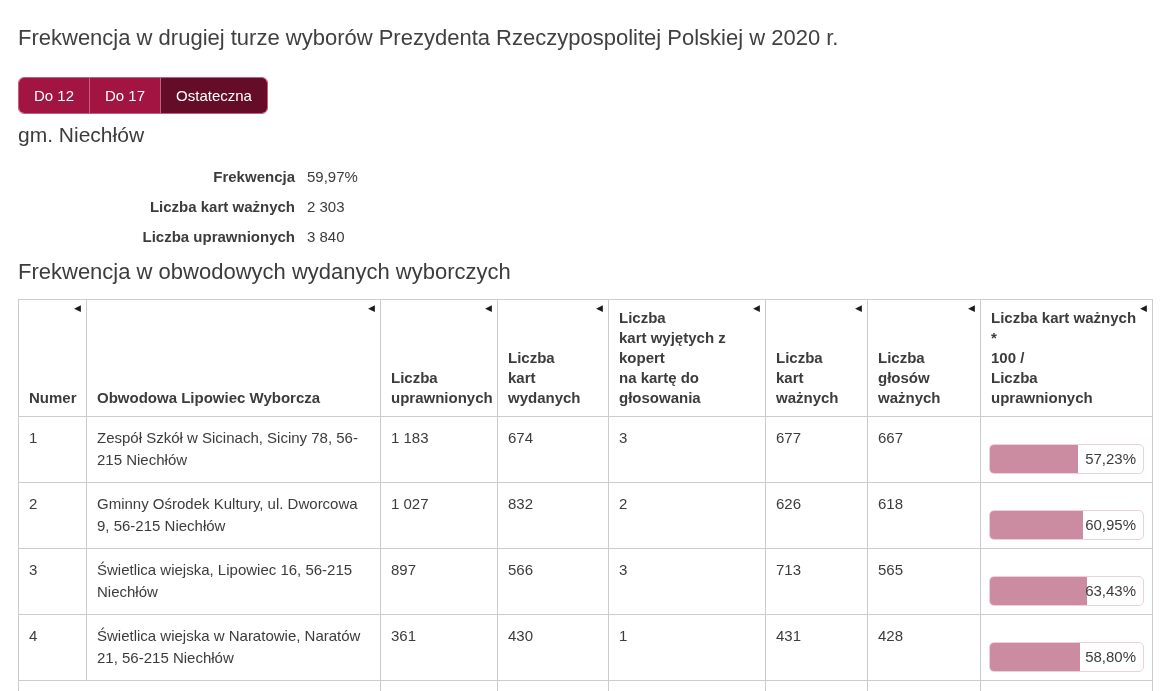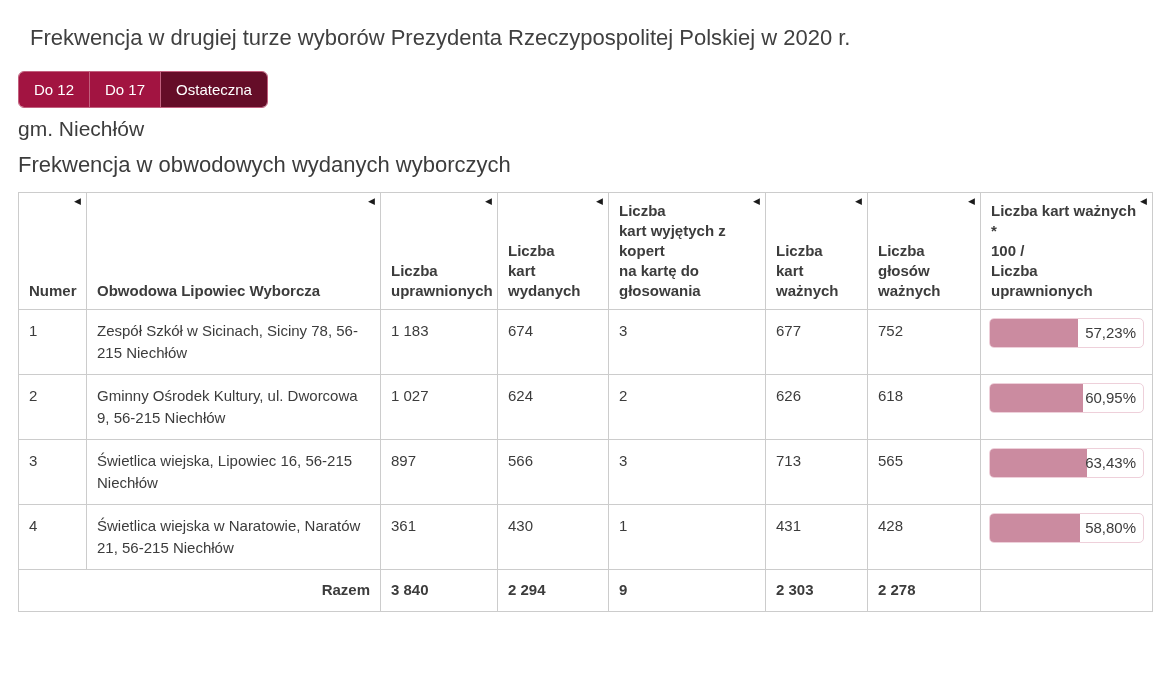--- a/index.html
+++ b/index.html
@@ -6,25 +6,25 @@
   body {
     width: 1170px; height: 691px;
     background: #ffffff;
     font-family: "Liberation Sans", "DejaVu Sans", sans-serif;
     color: #3c3c3c;
   }
   .container { padding: 0 18px; }
 
   .page-title {
     font-size: 22px; font-weight: 400; color: #404040;
-    margin: 24px 12px 0; line-height: 28px;
+    margin: 24px 0 0; line-height: 28px;
   }
 
   .tabs {
-    display: inline-flex; margin-top: 19px;
+    display: inline-flex; margin-top: 25px;
     border: 1px solid var(--tab-border); border-radius: 6px;
     overflow: hidden;
   }
   .tab {
     background: var(--tab-bg); color: #ffffff;
     font-family: inherit; font-size: 15px; line-height: 15px;
     padding: 10px 15px; border: none; cursor: pointer;
     border-left: 1px solid var(--tab-border);
   }
   .tab:first-child { border-left: none; }
@@ -58,21 +58,21 @@
     vertical-align: top; padding: 10px 10px;
     font-size: 15px; line-height: 22px;
   }
   .turnout tbody tr { height: 57px; }
   .turnout td.num { text-align: left; }
   .turnout td.pct { padding: 8px 8px; }
 
   .bar-wrap {
     position: relative; height: 28px;
     border: 1px solid var(--bar-border); border-radius: 5px;
-    background: #fff; overflow: hidden;
+    background: #fff; overflow: hidden; margin-top: 19px;
   }
   .bar-fill {
     position: absolute; left: 0; top: 0; bottom: 0;
     background: var(--bar-fill);
   }
   .bar-label {
     position: absolute; right: 7px; top: 0;
     line-height: 28px; font-size: 15px; color: #3c3c3c;
   }
 
@@ -88,20 +88,34 @@
   <h1 class="page-title">Frekwencja w drugiej turze wyborów Prezydenta Rzeczypospolitej Polskiej w 2020 r.</h1>
 
   <div class="tabs">
     <button class="tab">Do 12</button>
     <button class="tab">Do 17</button>
     <button class="tab active">Ostateczna</button>
   </div>
 
   <h2 class="region-title">gm. Niechłów</h2>
 
+  <div class="summary">
+    <div class="summary-row">
+      <div class="summary-label">Frekwencja</div>
+      <div class="summary-value">59,97%</div>
+    </div>
+    <div class="summary-row">
+      <div class="summary-label">Liczba kart ważnych</div>
+      <div class="summary-value">2 303</div>
+    </div>
+    <div class="summary-row">
+      <div class="summary-label">Liczba uprawnionych</div>
+      <div class="summary-value">3 840</div>
+    </div>
+  </div>
 
   <h2 class="section-title">Frekwencja w obwodowych wydanych wyborczych</h2>
 
   <table class="turnout">
     <colgroup>
       <col style="width:68px">
         <col style="width:294px">
         <col style="width:117px">
         <col style="width:111px">
       <col style="width:157px">
@@ -135,33 +149,33 @@
       </tr>
     </thead>
     <tbody>
         <tr>
           <td>1</td>
           <td>Zespół Szkół w Sicinach, Siciny 78, 56-215 Niechłów</td>
           <td class="num">1 183</td>
           <td class="num">674</td>
           <td class="num">3</td>
           <td class="num">677</td>
-          <td class="num">752</td>
+          <td class="num">667</td>
           <td class="pct">
             <div class="bar-wrap">
               <div class="bar-fill" style="width: 57.23%;"></div>
               <span class="bar-label">57,23%</span>
             </div>
           </td>
         </tr>
         <tr>
           <td>2</td>
           <td>Gminny Ośrodek Kultury, ul. Dworcowa 9, 56-215 Niechłów</td>
           <td class="num">1 027</td>
-          <td class="num">624</td>
+          <td class="num">832</td>
           <td class="num">2</td>
           <td class="num">626</td>
           <td class="num">618</td>
           <td class="pct">
             <div class="bar-wrap">
               <div class="bar-fill" style="width: 60.95%;"></div>
               <span class="bar-label">60,95%</span>
             </div>
           </td>
         </tr>

